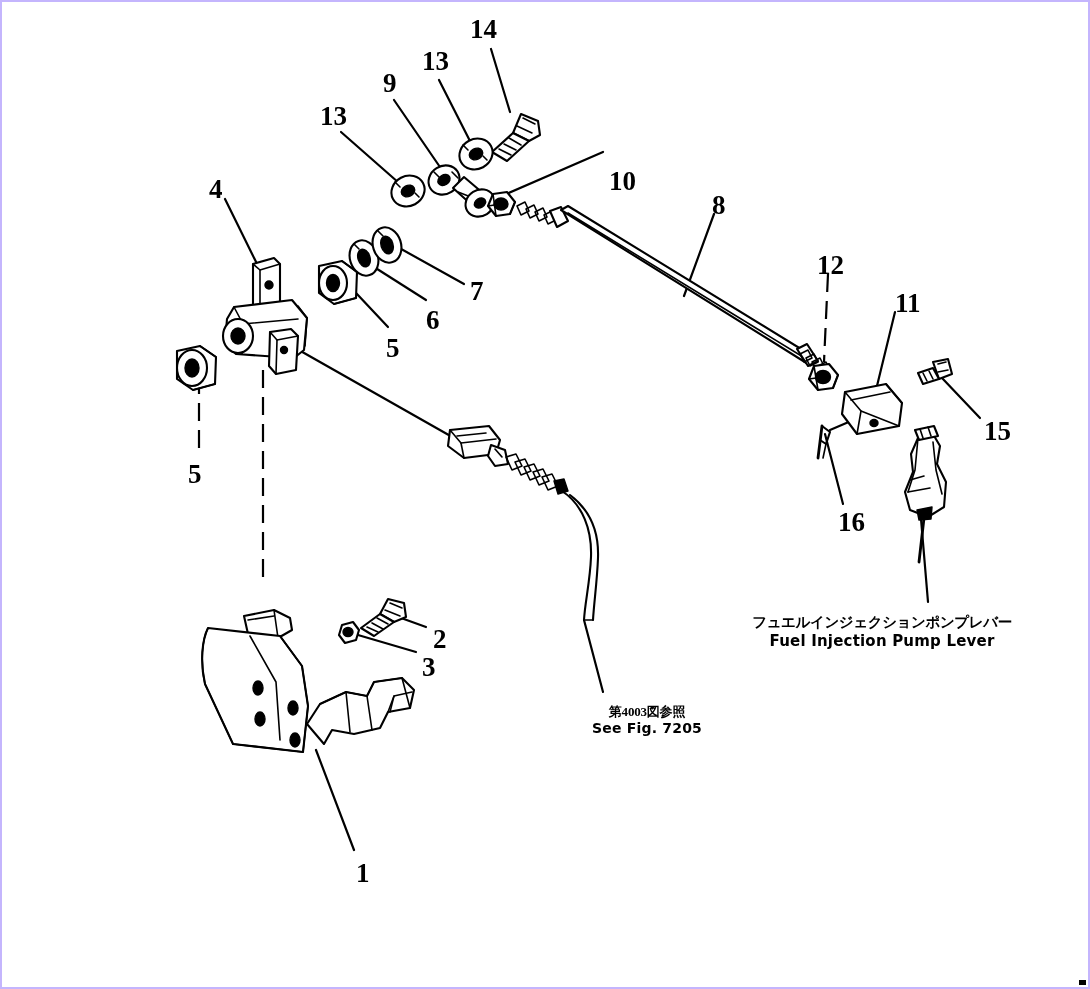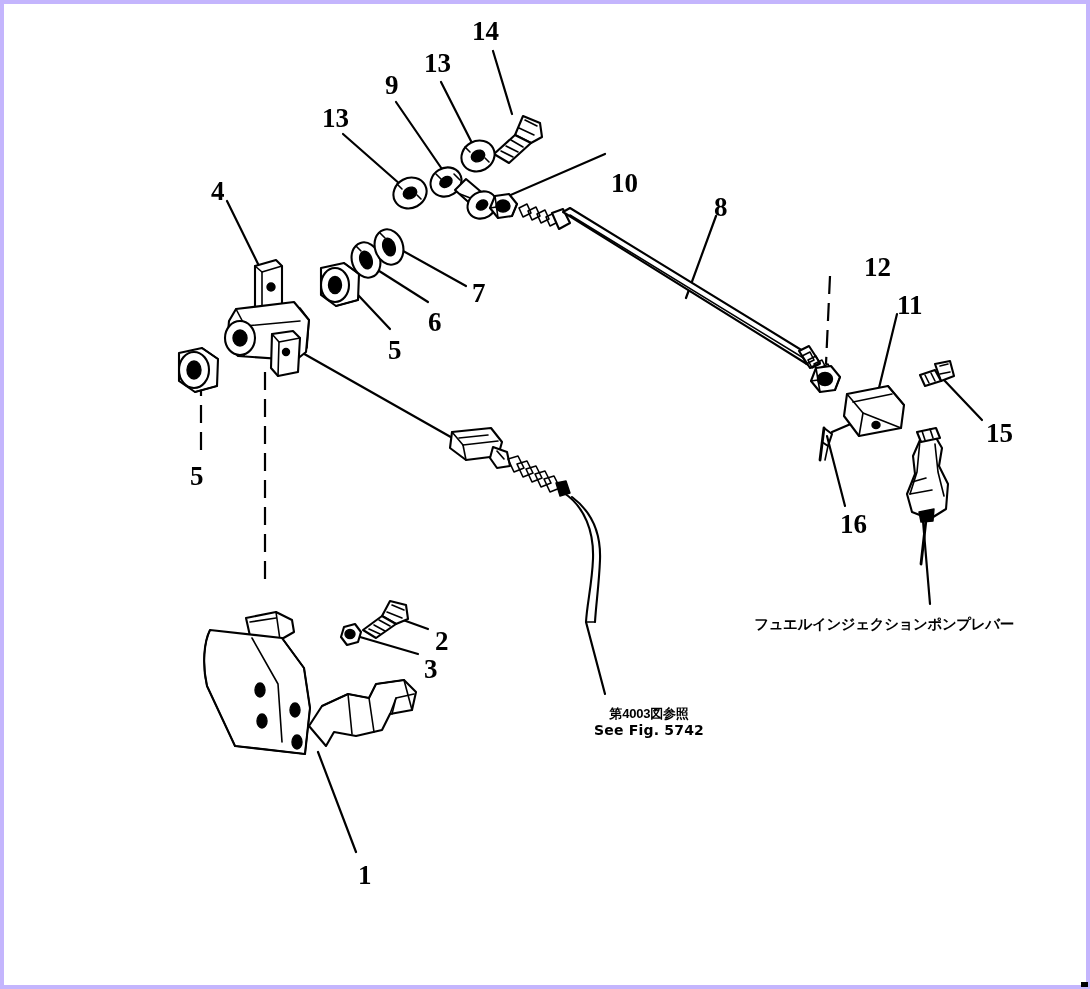--- a/index.html
+++ b/index.html
@@ -5,21 +5,21 @@
 <style>
   html,body{margin:0;padding:0;background:#ffffff;}
   body{
     font-family:"Liberation Serif", serif;
     width:1090px;height:989px;overflow:hidden;
   }
   #page{
     position:relative;width:1090px;height:989px;
     background:#ffffff;
     box-sizing:border-box;
-    border:4px solid #c4b5fd;
+    border:2px solid #c4b5fd;
   }
   #art{position:absolute;left:0;top:0;width:1090px;height:989px;}
   .callout{
     position:absolute;
     font-family:"Liberation Serif", serif;
     font-size:27px;
     font-weight:700;
     color:#000;
     line-height:1;
     letter-spacing:0px;
@@ -27,21 +27,21 @@
     user-select:none;
   }
   .note{
     position:absolute;
     white-space:nowrap;
     color:#000;
     line-height:1.22;
     text-align:center;
   }
   .note .jp{
-    font-family:Liberation Sans, sans-serif;
+    font-family:Liberation Serif, serif;
     font-size:14.5px;
     font-weight:700;
     letter-spacing:-0.4px;
     display:block;
   }
   .note .en{
     font-family:"DejaVu Sans", sans-serif;
     font-size:15px;
     font-weight:700;
     letter-spacing:0.2px;
@@ -346,34 +346,35 @@
     <rect x="1077" y="978" width="7" height="5" fill="#000"></rect>
   </svg>
 
   <div class="callout" style="left:468px;top:14px;">14</div>
   <div class="callout" style="left:420px;top:46px;">13</div>
   <div class="callout" style="left:381px;top:68px;">9</div>
   <div class="callout" style="left:318px;top:101px;">13</div>
   <div class="callout" style="left:607px;top:134px;margin-top:32px;">10</div>
   <div class="callout" style="left:207px;top:174px;">4</div>
   <div class="callout" style="left:710px;top:190px;">8</div>
-  <div class="callout" style="left:860px;top:250px;">12</div>
+  <div class="callout" style="left:815px;top:250px;">12</div>
   <div class="callout" style="left:468px;top:276px;">7</div>
   <div class="callout" style="left:893px;top:288px;text-align:right;">11</div>
   <div class="callout" style="left:424px;top:305px;">6</div>
   <div class="callout" style="left:384px;top:333px;">5</div>
   <div class="callout" style="left:982px;top:416px;">15</div>
   <div class="callout" style="left:186px;top:459px;">5</div>
   <div class="callout" style="left:836px;top:507px;">16</div>
   <div class="callout" style="left:431px;top:624px;">2</div>
   <div class="callout" style="left:420px;top:652px;">3</div>
   <div class="callout" style="left:354px;top:858px;">1</div>
 
   <div class="note" style="left:880px;top:612px;transform:translateX(-50%);">
     <span class="jp">フュエルインジェクションポンプレバー</span>
+    <span class="en">Fuel Injection Pump Lever</span>
   </div>
 
   <div class="note small" style="left:645px;top:702px;transform:translateX(-50%);">
     <span class="jp">第4003図参照</span>
-    <span class="en">See Fig. 5742</span>
+    <span class="en">See Fig. 7205</span>
   </div>
 
 </div>
 
 </body></html>

